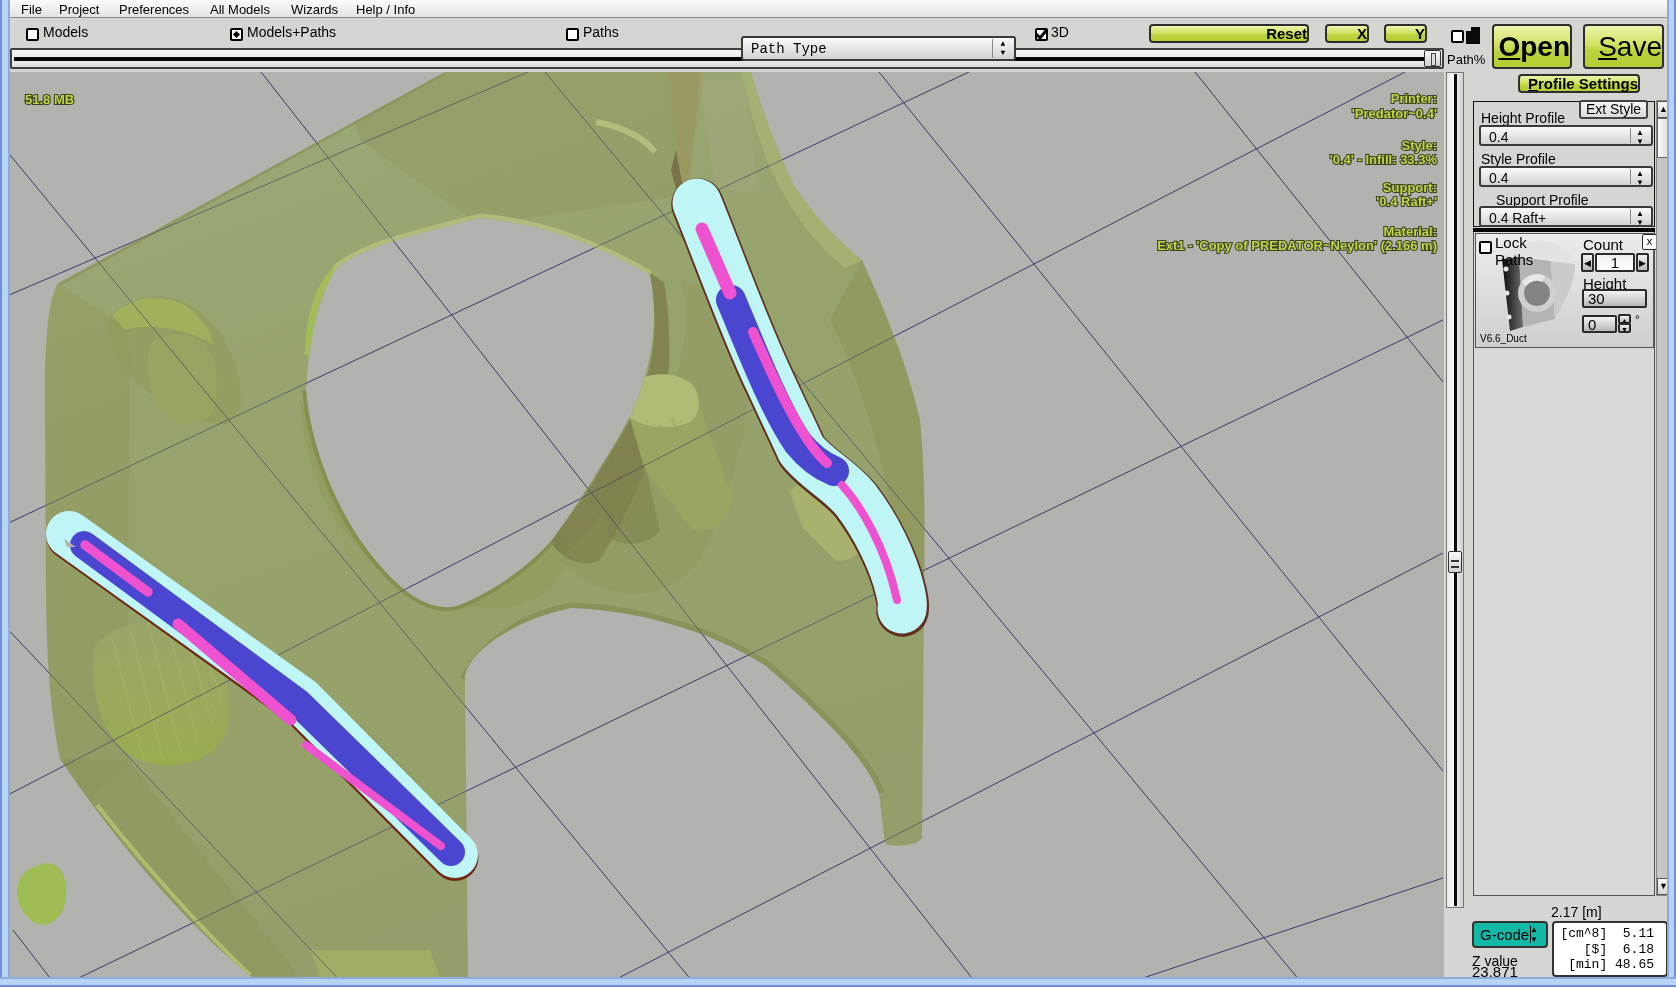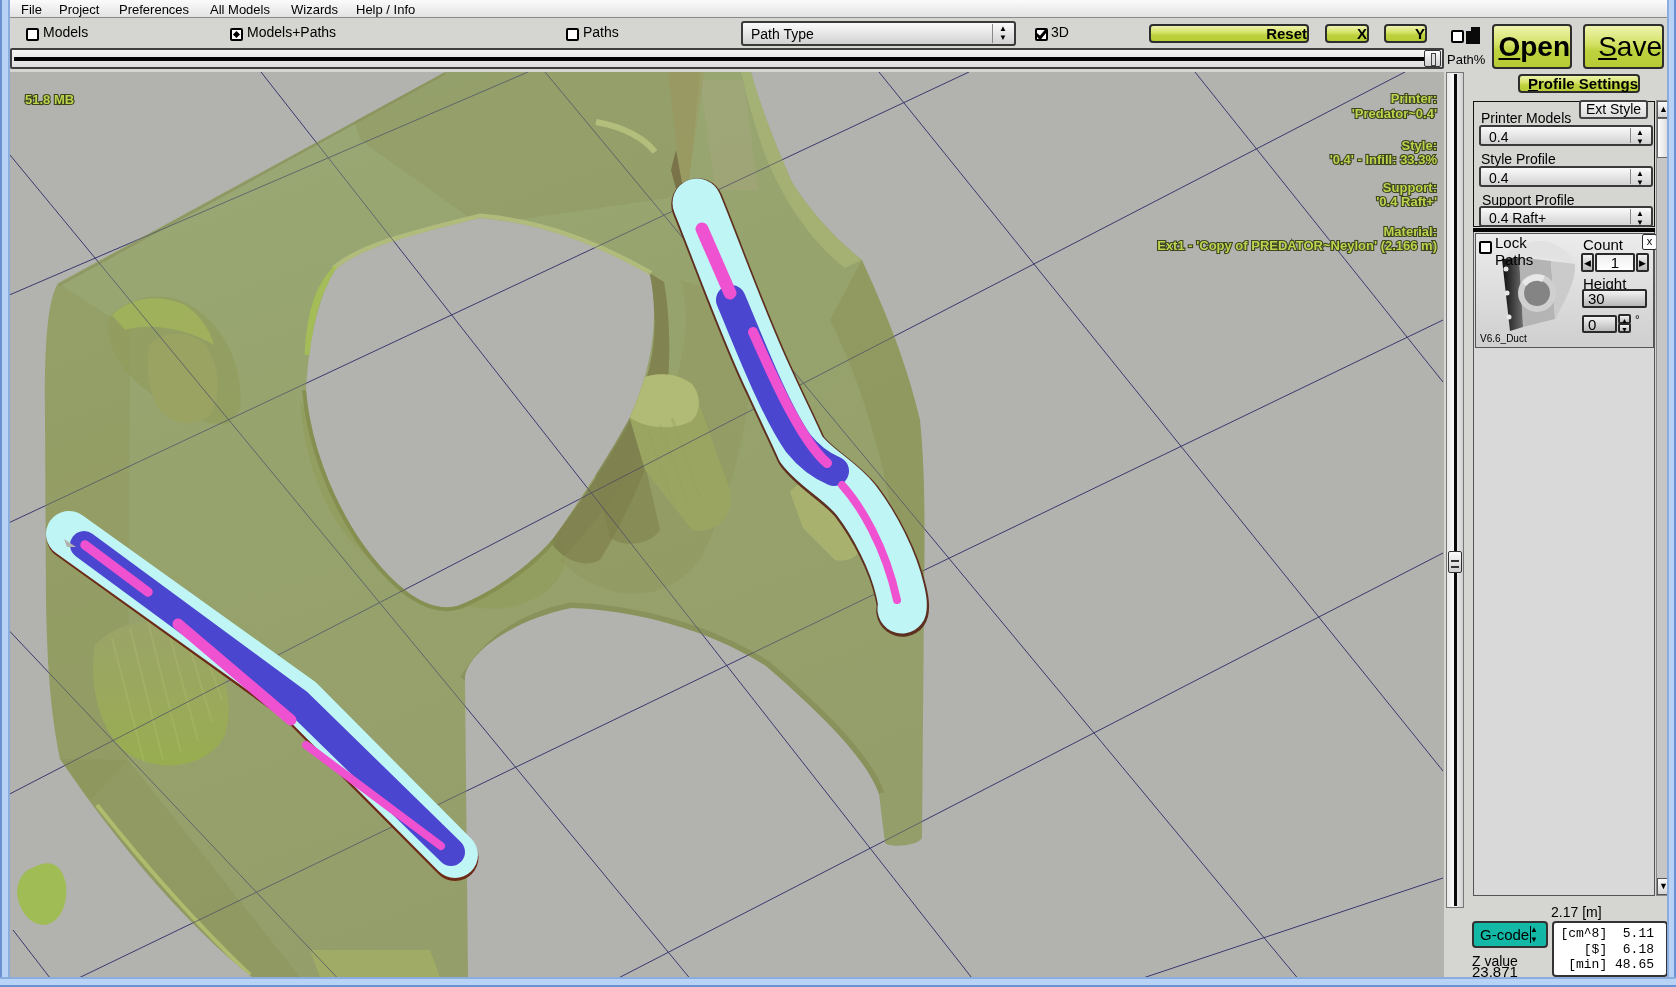--- a/index.html
+++ b/index.html
@@ -10,21 +10,21 @@
 #bbot{left:0;bottom:0;width:1676px;height:10px;background:linear-gradient(#8aadde 0 2px,#b9d3f6 2px 8px,#6b91d2 8px 10px)}
 
 #menubar{left:2px;top:0;width:1672px;height:18px;background:linear-gradient(#fbfbfb,#e3e3e3);border-bottom:1px solid #8a8a8a;color:#000;font-size:13px}
 #menubar span{position:absolute;top:2px}
 
 #toolbar{left:10px;top:18px;width:1666px;height:30px;background:transparent;font-size:14px;color:#000;z-index:30}
 .cb{position:absolute;width:13px;height:13px;background:#fff;border:2px solid #000;border-radius:2px}
 .cb.chk:after{content:"";position:absolute;left:1px;top:-3px;width:4px;height:9px;border:solid #000;border-width:0 3px 3px 0;transform:rotate(40deg)}
 .rb .dot{position:absolute;left:2px;top:2px;width:5px;height:5px;background:#000;transform:rotate(45deg)}
 .lbl{position:absolute;top:6px}
-#ptype{position:absolute;left:731px;top:3px;width:275px;height:25px;border:2px solid #3a3a3a;border-radius:3px;background:linear-gradient(#fafafa,#d2d2d2);}
+#ptype{position:absolute;left:731px;top:18px;width:275px;height:25px;border:2px solid #3a3a3a;border-radius:3px;background:linear-gradient(#fafafa,#d2d2d2);font-family:Liberation Mono, monospace;}
 #ptype .t{position:absolute;left:8px;top:3px;font-size:14px}
 #ptype .div{position:absolute;right:21px;top:1px;bottom:1px;width:1px;background:#888}
 .spn{position:absolute;right:3px;top:1px;width:16px;height:19px;font-size:8px;line-height:9px;text-align:center;color:#000}
 .gbtn{position:absolute;border:2px solid #2e2e2e;border-radius:4px;background:linear-gradient(#eef4ae,#d3e163 45%,#bdd23e 60%,#b6cb33);text-align:right;color:#000}
 
 #srow{left:10px;top:48px;width:1434px;height:21px;background:linear-gradient(#f6f6f4,#dedede);border:2px solid #3f3f3f;border-radius:2px}
 #srow .line{position:absolute;left:2px;right:2px;top:7px;height:4px;background:#050505}
 #shandle{position:absolute;right:1px;top:0px;width:17px;height:17px;background:linear-gradient(#fdfdfd,#cfcfcf);border:1px solid #333;border-radius:2px}
 #shandle:after{content:"";position:absolute;left:6px;top:2px;width:3px;height:11px;border:1px solid #444;background:#ddd}
 
@@ -244,33 +244,33 @@
 </g>
 </svg>
 <div class="abs" id="zslider">
     <span class="line"></span>
     <span id="zhandle"></span>
   </div>
 <div class="abs" id="panel">
  <span class="gbtn" id="pset"><u>P</u>rofile Settings</span>
  <div id="grp1"></div>
  <span id="extm">Ext Style</span>
- <span class="panlbl" style="left:17px;top:62px">Printer Models</span>
+ <span class="panlbl" style="left:17px;top:62px">Height Profile</span>
  <span class="combo" style="left:15px;top:77px;width:174px;height:21px">
       <span class="t">0.4</span>
       <span class="div"></span>
       <span class="spn">▲<br>▼</span>
     </span>
  <span class="panlbl" style="left:17px;top:103px">Style Profile</span>
  <span class="combo" style="left:15px;top:118px;width:174px;height:21px">
       <span class="t">0.4</span>
       <span class="div"></span>
       <span class="spn">▲<br>▼</span>
     </span>
- <span class="panlbl" style="left:18px;top:144px">Support Profile</span>
+ <span class="panlbl" style="left:32px;top:144px">Support Profile</span>
  <span class="combo" style="left:15px;top:158px;width:174px;height:21px">
       <span class="t">0.4 Raft+</span>
       <span class="div"></span>
       <span class="spn">▲<br>▼</span>
     </span>
  <div id="blackbar"></div>
  <div id="list">
   <div id="item">
    <svg style="position:absolute;left:13px;top:1px" width="90" height="100" viewBox="0 0 90 100">
      <linearGradient id="dg" x1="0" y1="0" x2="1" y2="0">

